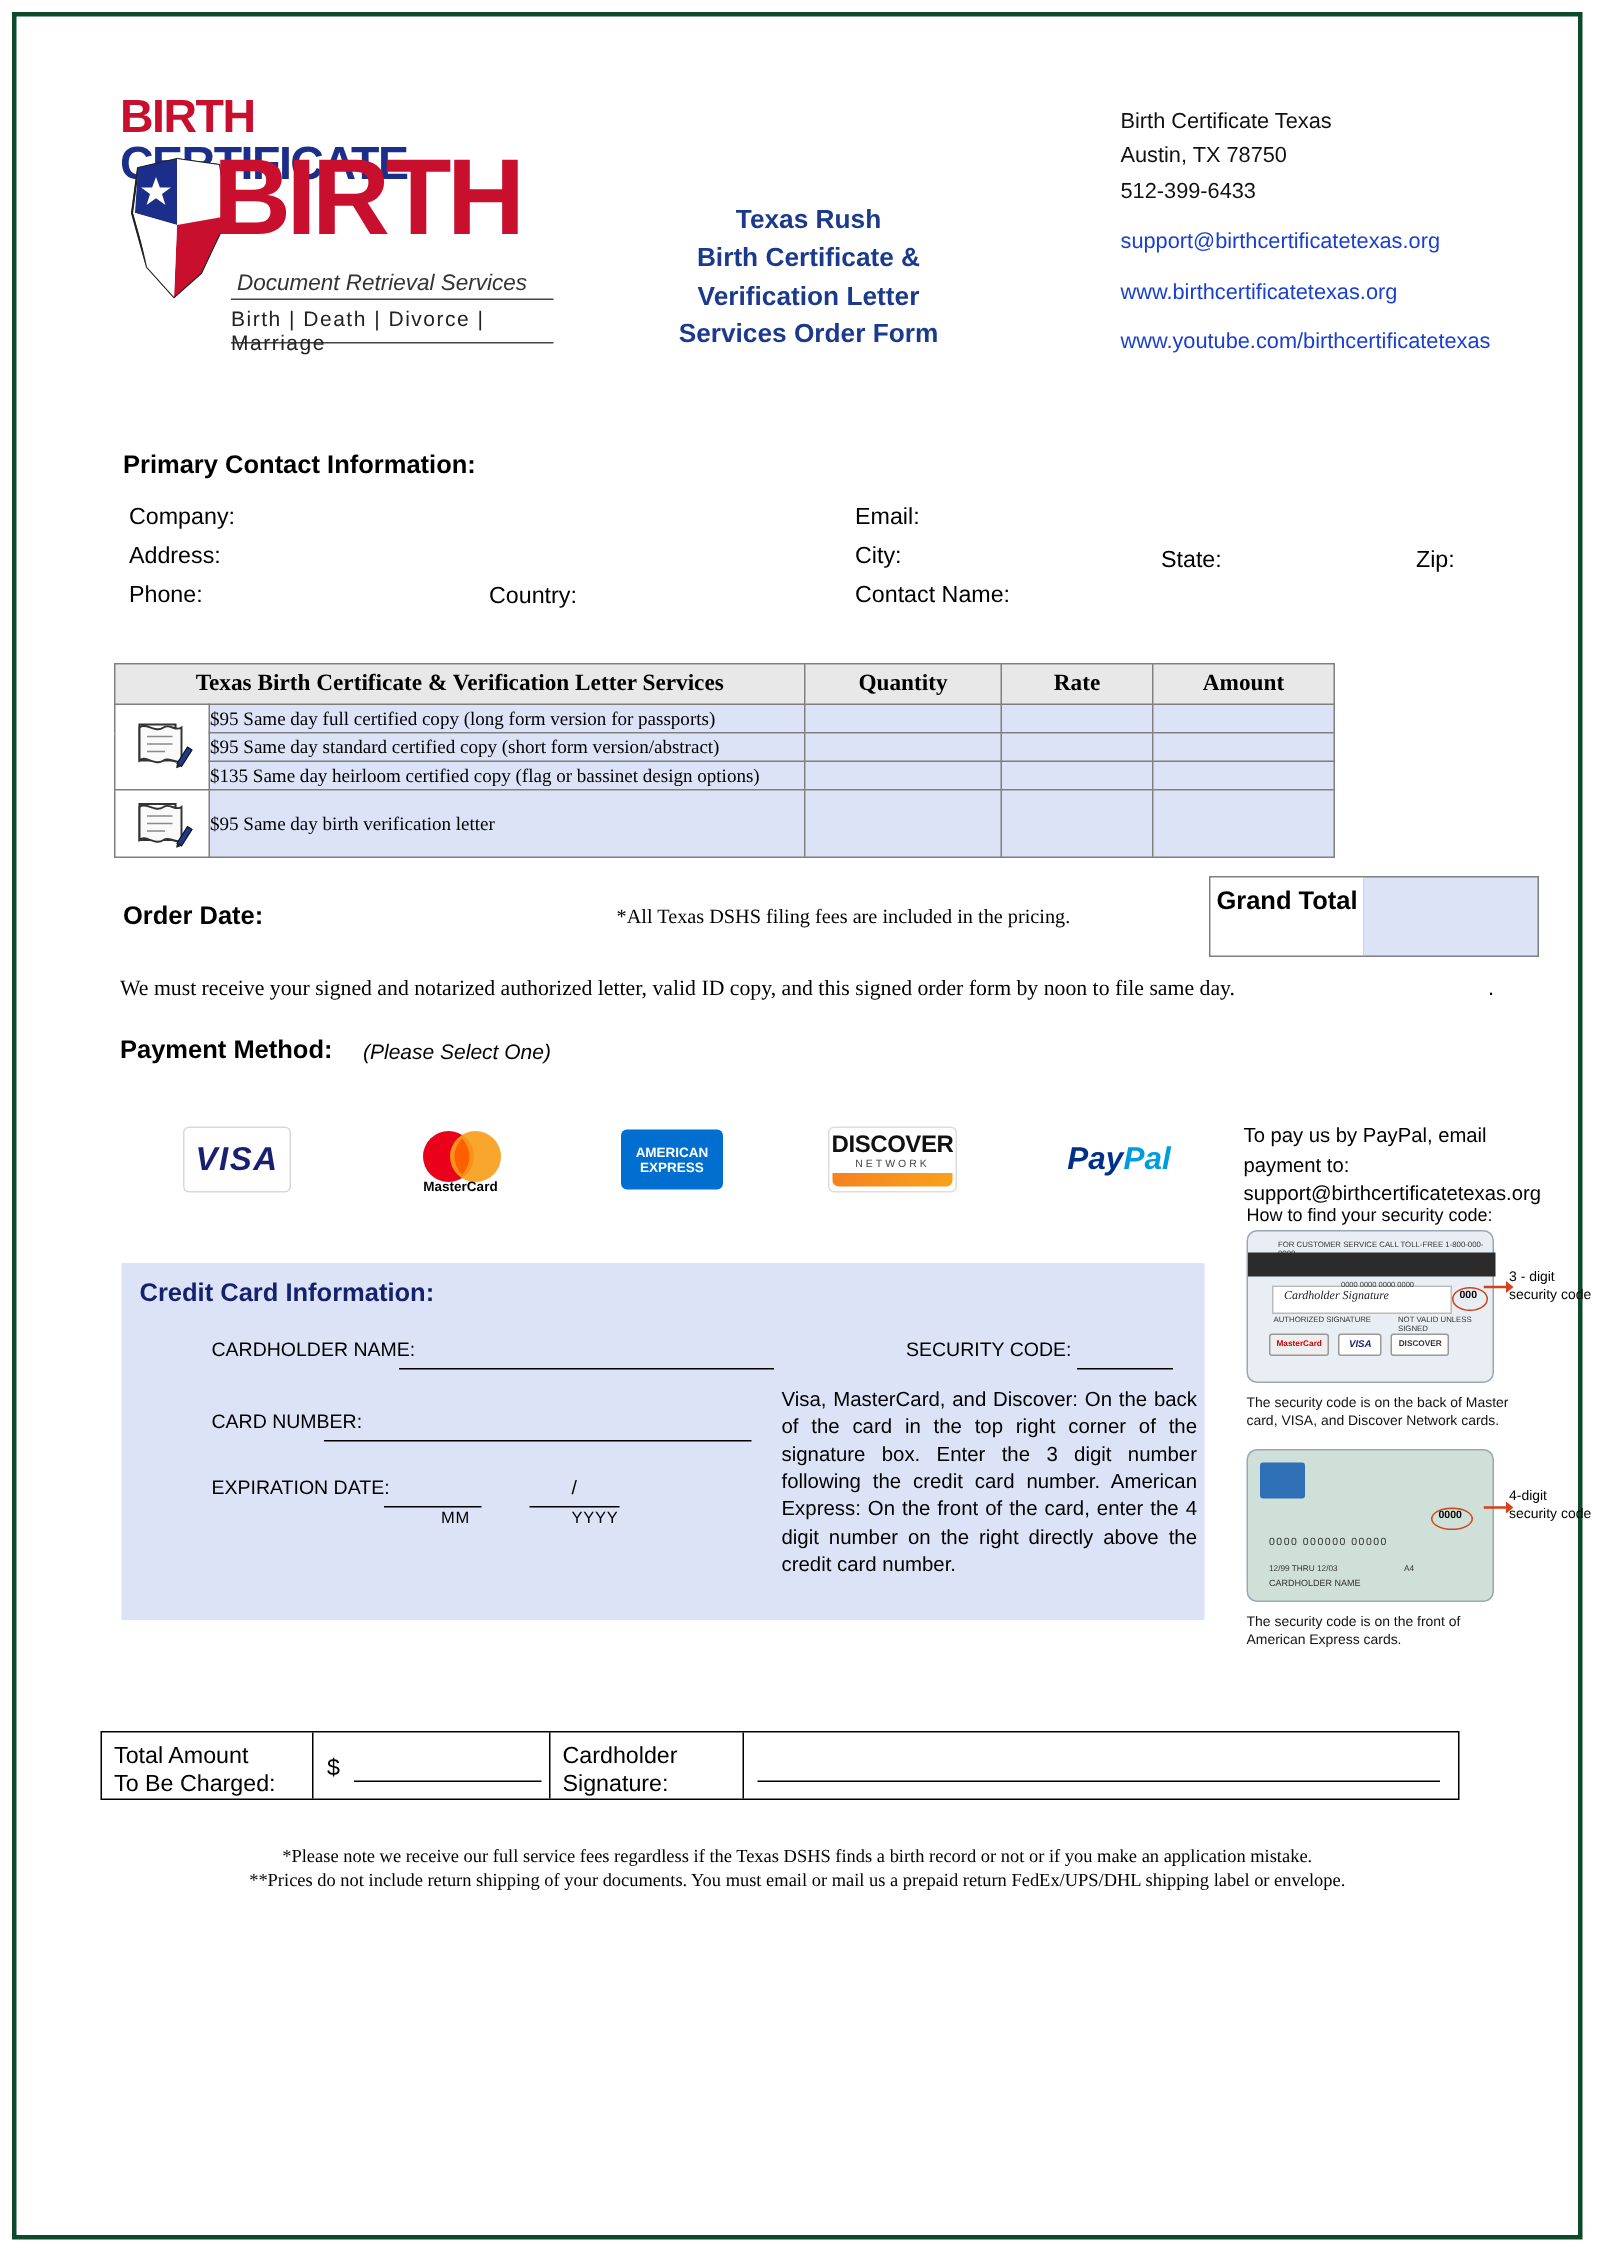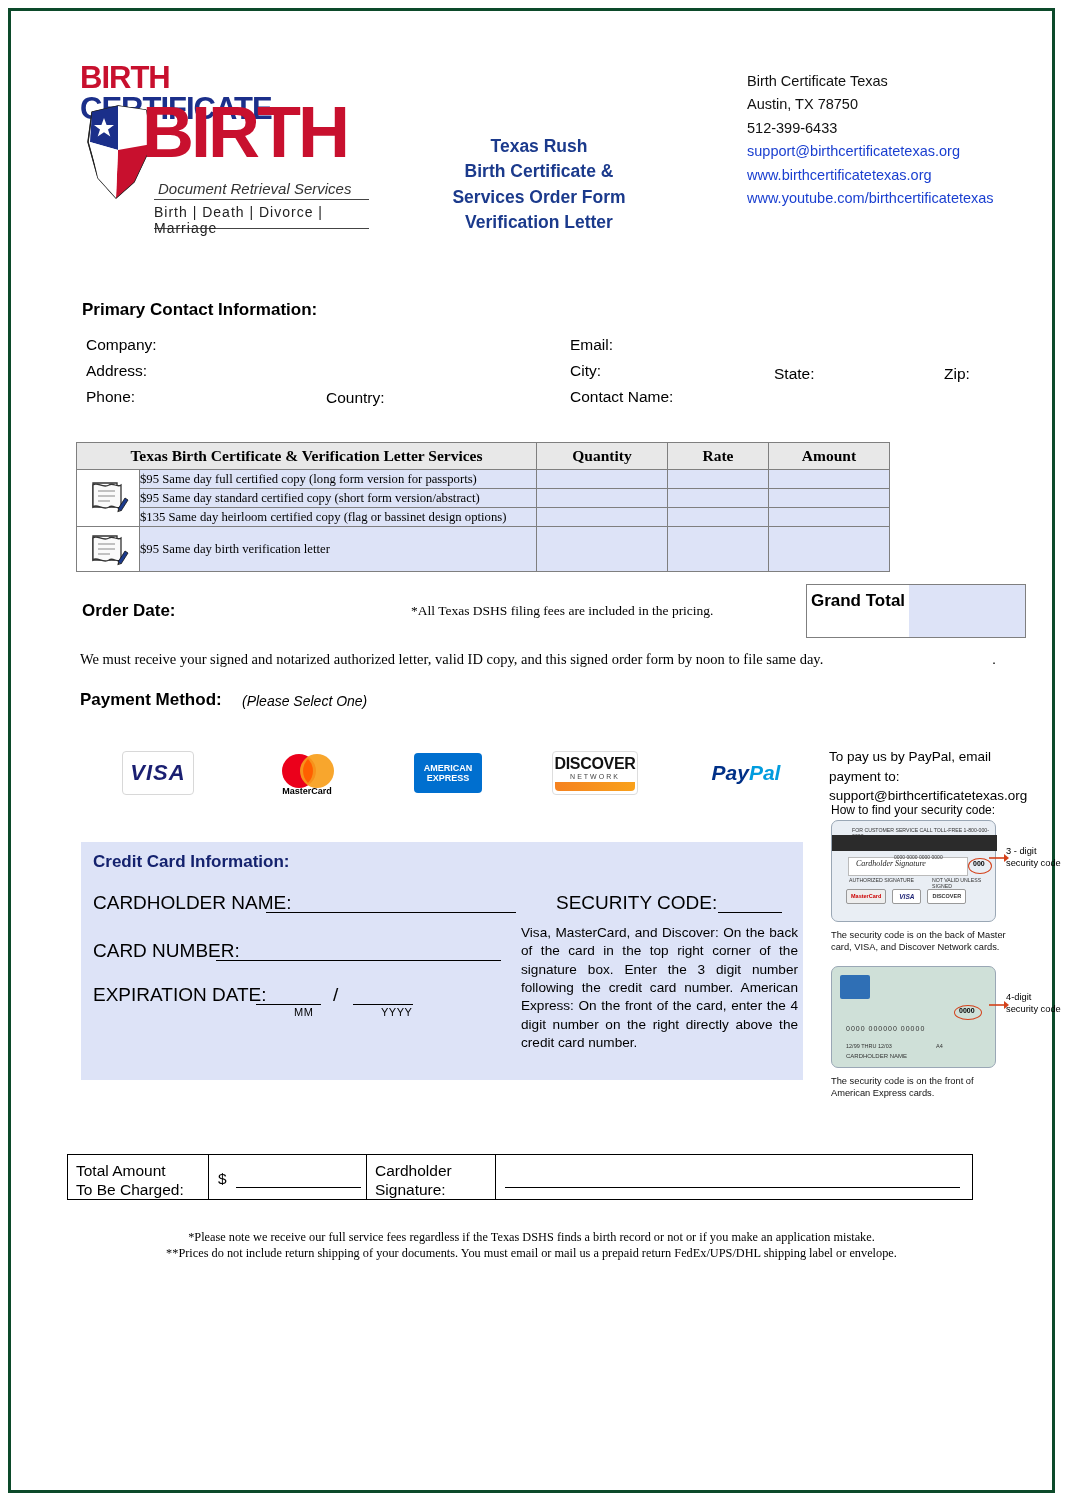--- a/index.html
+++ b/index.html
@@ -104,20 +104,21 @@
     position: absolute;
     left: 733px; top: 56px;
     width: 300px;
     font-size: 14.5px;
     line-height: 1.62;
     color: #111;
   }
   .contact-block .link {
     color: #1a3fd0;
     text-decoration: none;
+    margin-top: 10px;
   }
 
   
   .sec-title {
     position: absolute;
     font-weight: bold;
     font-size: 17px;
     color: #000;
   }
   #primary-contact-title { left: 68px; top: 286px; }
@@ -280,21 +281,22 @@
   }
   .cc-title {
     position: absolute;
     left: 12px; top: 10px;
     font-weight: bold;
     font-size: 17px;
     color: #14226e;
   }
   .cc-label {
     position: absolute;
-    font-size: 19px;
+    font-size: 13px;
+    margin-left: 48px;
   }
   .rule {
     position: absolute;
     height: 1px;
     background: #000;
   }
   .mm-yyyy {
     position: absolute;
     font-size: 11px;
     letter-spacing: 0.5px;
@@ -403,22 +405,22 @@
     <div class="logo-texas">BIRTH</div>
     <div class="logo-rule"></div>
     <div class="logo-sub1">Document Retrieval Services</div>
     <div class="logo-rule2"></div>
     <div class="logo-sub2">Birth | Death | Divorce | Marriage</div>
   </div>
 
   <div class="form-title">
     <div>Texas Rush</div>
     <div>Birth Certificate &amp;</div>
+    <div>Verification Letter</div>
     <div>Services Order Form</div>
-    <div>Verification Letter</div>
   </div>
 
   <div class="contact-block">
     <div>Birth Certificate Texas</div>
     <div>Austin, TX 78750</div>
     <div>512-399-6433</div>
     <div class="link">support@birthcertificatetexas.org</div>
     <div class="link">www.birthcertificatetexas.org</div>
     <div class="link">www.youtube.com/birthcertificatetexas</div>
   </div>

